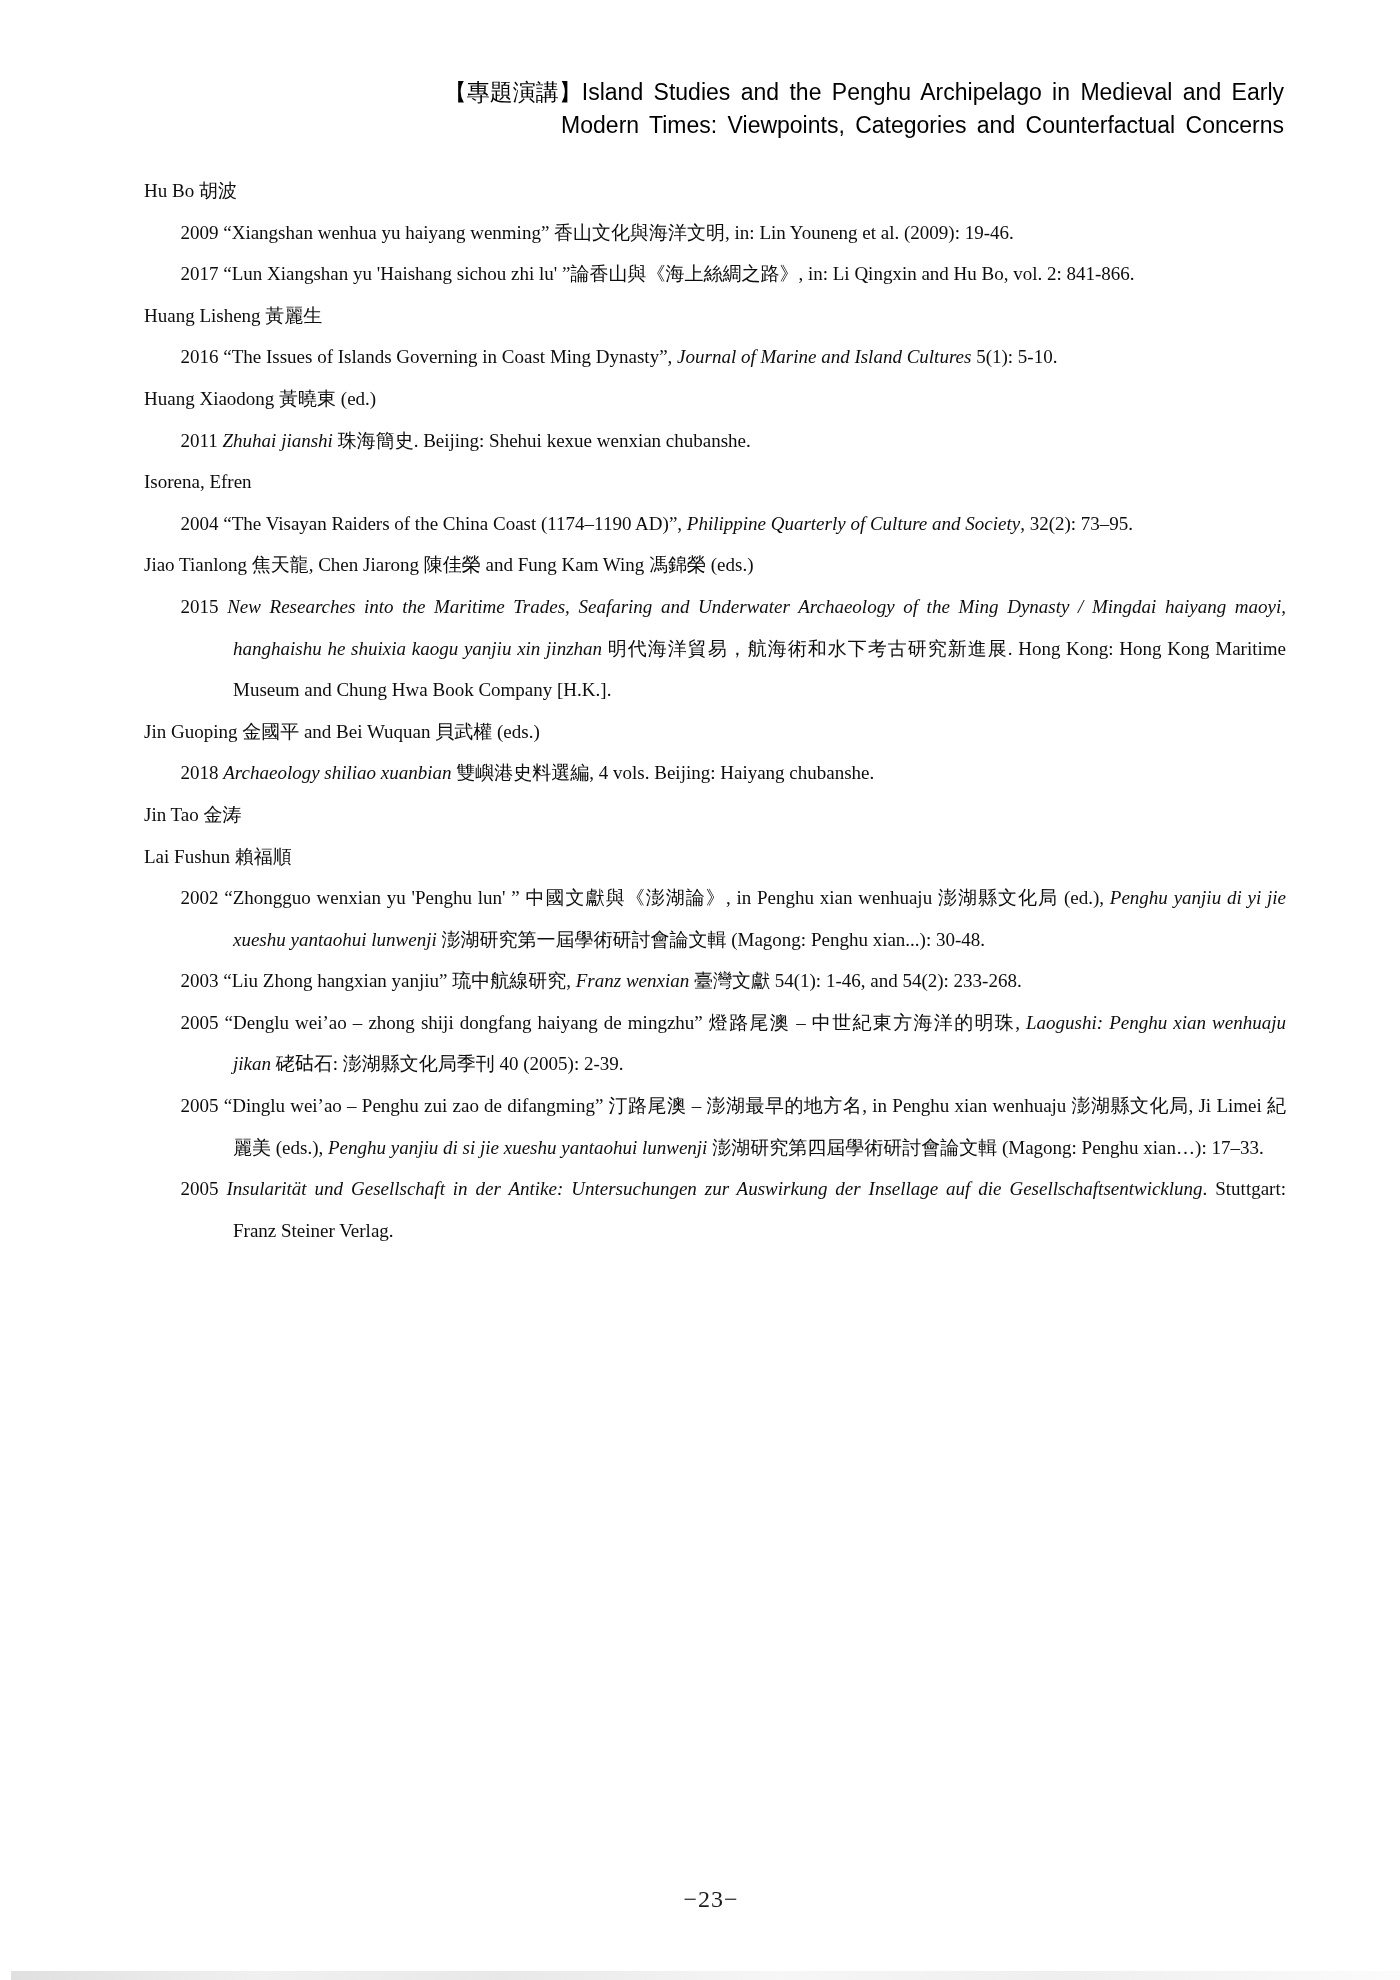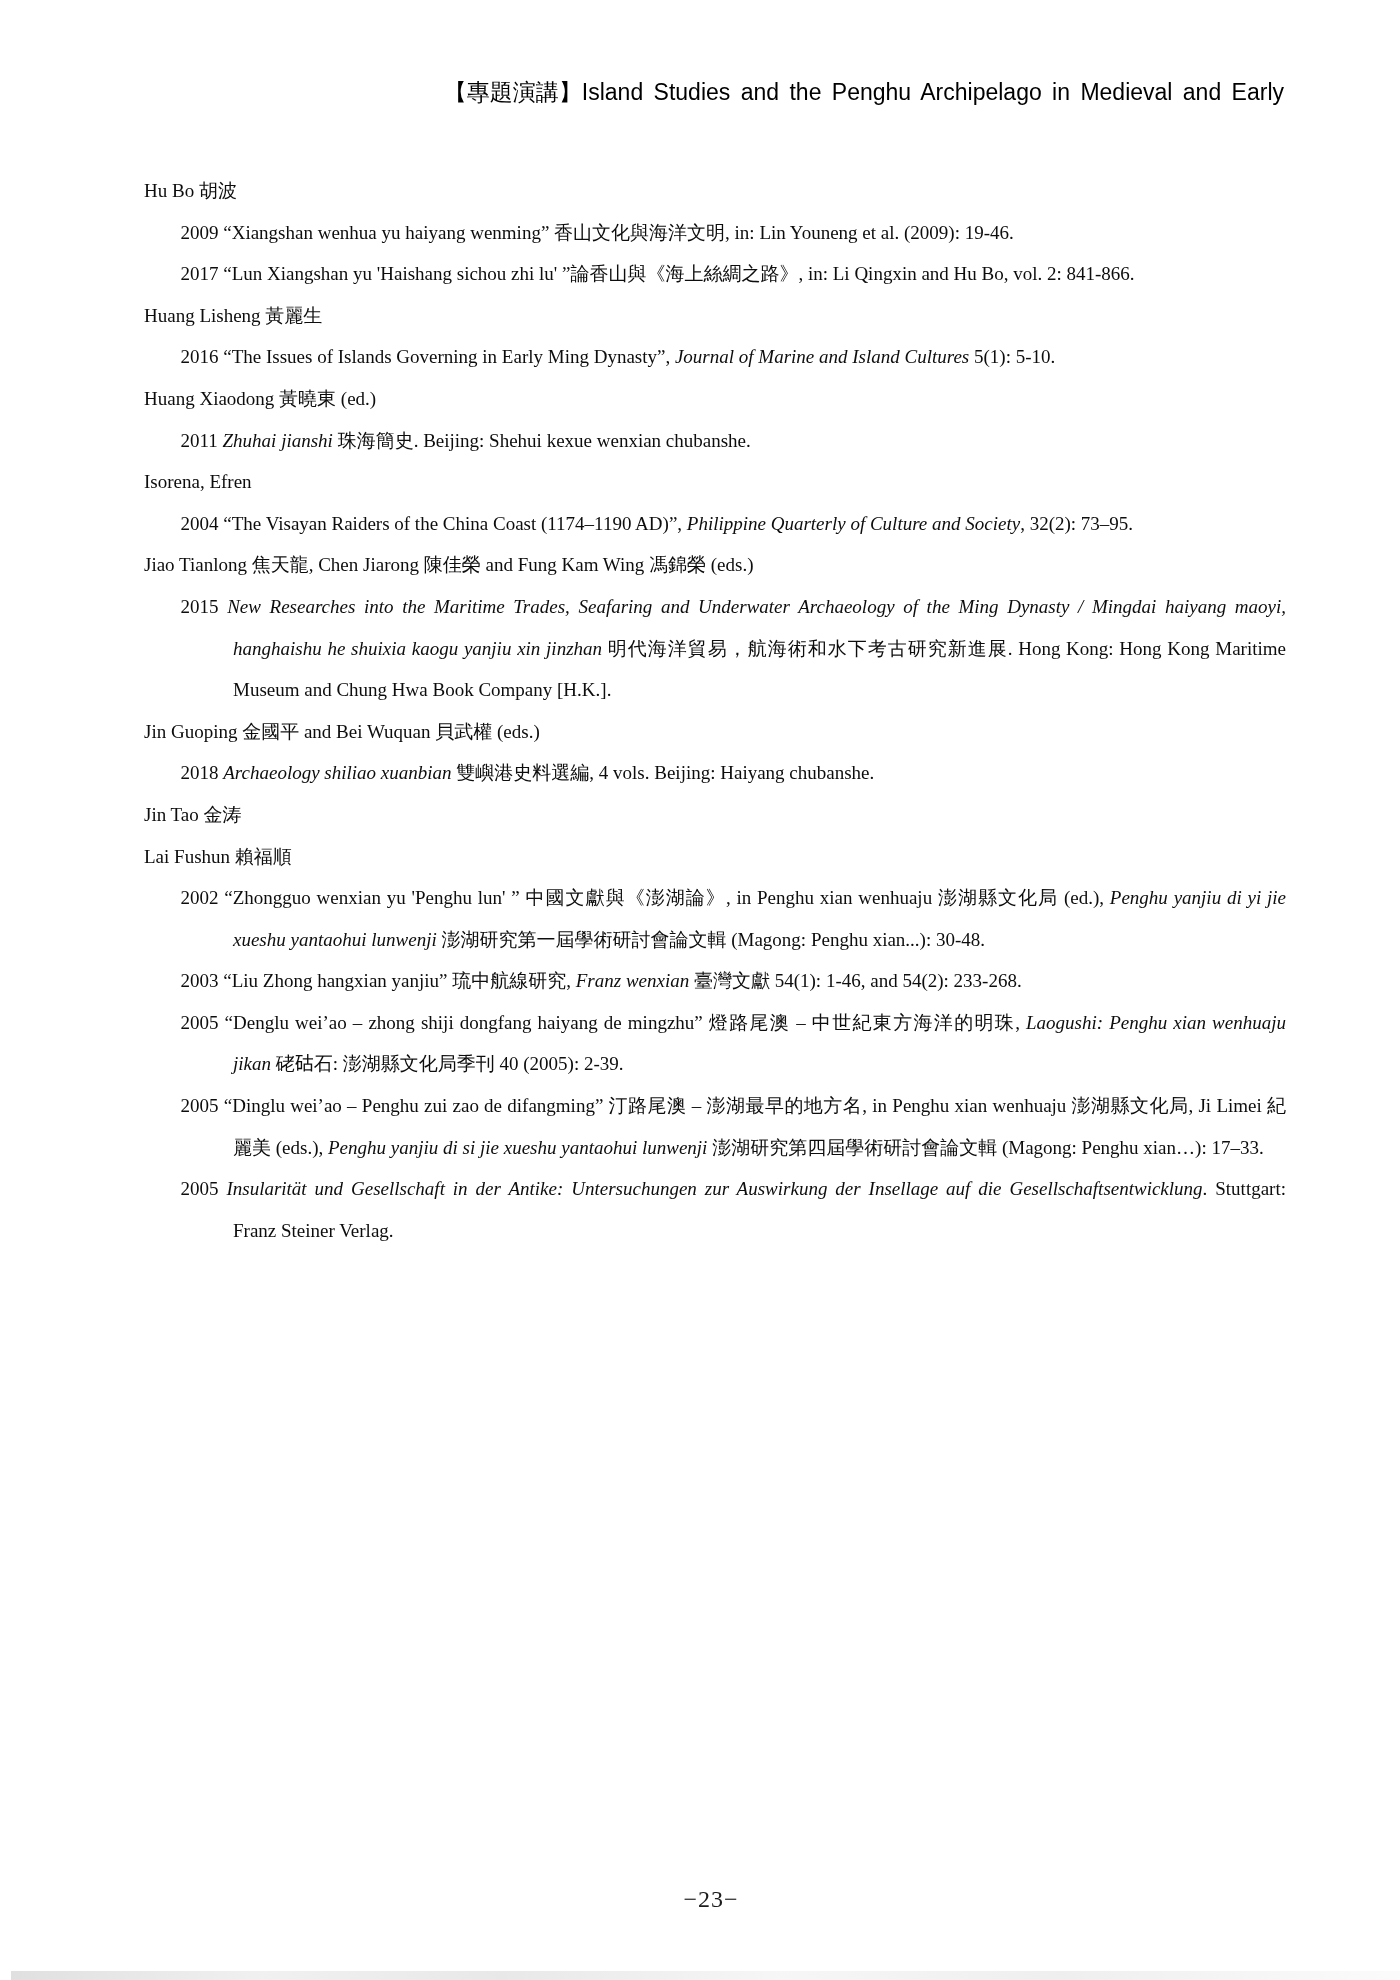--- a/index.html
+++ b/index.html
@@ -60,28 +60,29 @@
     opacity:.65;
   }
 </style>
 </head>
 <body>
 
 <div class="page">
 
   <div class="header">
     <span class="hline">【專題演講】Island Studies and the Penghu Archipelago in Medieval and Early</span>
+    <span class="hline">Modern Times: Viewpoints, Categories and Counterfactual Concerns</span>
   </div>
 
   <div class="bib">
       <div class="author">Hu Bo 胡波</div>
       <div class="work"><span class="year">2009</span> <span class="rm">“Xiangshan wenhua yu haiyang wenming” 香山文化與海洋文明, in: Lin Youneng et al. (2009): 19-46.</span></div>
       <div class="work"><span class="year">2017</span> <span class="rm">“Lun Xiangshan yu 'Haishang sichou zhi lu' ”論香山與《海上絲綢之路》, in: Li Qingxin and Hu Bo, vol. 2: 841-866.</span></div>
       <div class="author">Huang Lisheng 黃麗生</div>
-      <div class="work"><span class="year">2016</span> <span class="rm">“The Issues of Islands Governing in Early Ming Dynasty”, </span><span class="it">Journal of Marine and Island Cultures</span><span class="rm"> 5(1): 5-10.</span></div>
+      <div class="work"><span class="year">2016</span> <span class="rm">“The Issues of Islands Governing in Coast Ming Dynasty”, </span><span class="it">Journal of Marine and Island Cultures</span><span class="rm"> 5(1): 5-10.</span></div>
       <div class="author">Huang Xiaodong 黃曉東 (ed.)</div>
       <div class="work"><span class="year">2011</span> <span class="it">Zhuhai jianshi</span><span class="rm"> 珠海簡史. Beijing: Shehui kexue wenxian chubanshe.</span></div>
       <div class="author">Isorena, Efren</div>
       <div class="work"><span class="year">2004</span> <span class="rm">“The Visayan Raiders of the China Coast (1174–1190 AD)”, </span><span class="it">Philippine Quarterly of Culture and Society</span><span class="rm">, 32(2): 73–95.</span></div>
       <div class="author">Jiao Tianlong 焦天龍, Chen Jiarong 陳佳榮 and Fung Kam Wing 馮錦榮 (eds.)</div>
       <div class="work"><span class="year">2015</span> <span class="it">New Researches into the Maritime Trades, Seafaring and Underwater Archaeology of the Ming Dynasty / Mingdai haiyang maoyi, hanghaishu he shuixia kaogu yanjiu xin jinzhan</span><span class="rm"> 明代海洋貿易，航海術和水下考古研究新進展. Hong Kong: Hong Kong Maritime Museum and Chung Hwa Book Company [H.K.].</span></div>
       <div class="author">Jin Guoping 金國平 and Bei Wuquan 貝武權 (eds.)</div>
       <div class="work"><span class="year">2018</span> <span class="it">Archaeology shiliao xuanbian</span><span class="rm"> 雙嶼港史料選編, 4 vols. Beijing: Haiyang chubanshe.</span></div>
       <div class="author">Jin Tao 金涛</div>
       <div class="author">Lai Fushun 賴福順</div>

